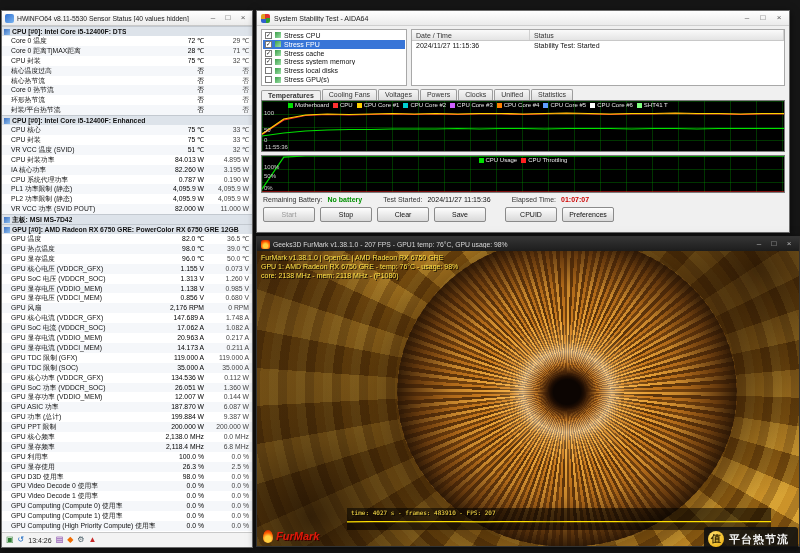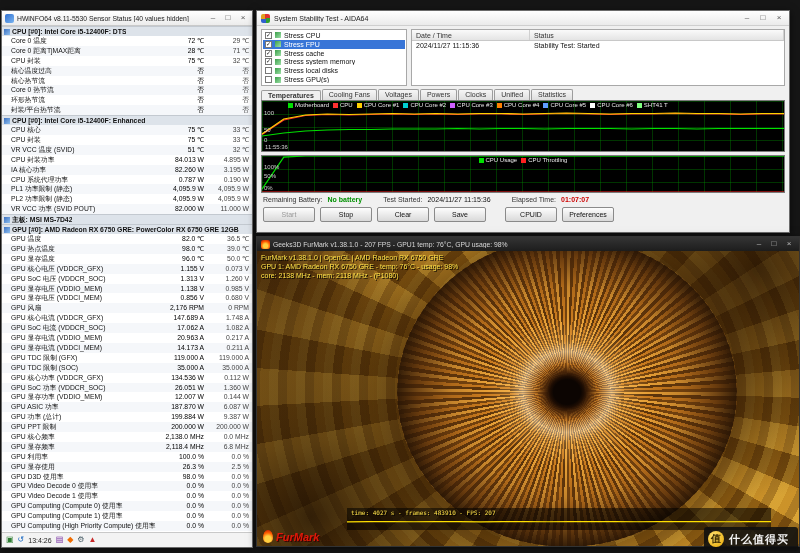--- a/index.html
+++ b/index.html
@@ -86,21 +86,21 @@
     filter:blur(.4px);box-shadow:0 0 46px 18px rgba(50,26,4,.55);}
   .fm-donut::before{content:"";position:absolute;inset:0;border-radius:50%;
     background:radial-gradient(closest-side,
       #0c0502 0 8%,#1e0d03 10%,rgba(70,35,8,.92) 13%,rgba(150,85,25,.55) 18%,
       rgba(255,238,205,.5) 26%,rgba(240,190,110,.28) 33%,rgba(150,85,20,.12) 48%,
       rgba(110,60,14,.35) 68%,rgba(70,36,8,.75) 88%,rgba(42,22,5,.95) 100%);}
   .fm-osd{position:absolute;top:2px;left:4px;color:#ffe24a;font-family:"DejaVu Sans Mono",monospace;font-size:7px;line-height:9px;text-shadow:1px 1px 0 #000;z-index:3;}
   .fm-strip{position:absolute;left:90px;right:28px;bottom:16px;height:22px;background:rgba(0,0,0,.55);z-index:3;}
   .fm-strip svg{position:absolute;left:0;bottom:0;width:100%;height:12px;}
   .fm-btext{position:absolute;left:4px;top:1px;color:#ffe24a;font-family:"DejaVu Sans Mono",monospace;font-size:6px;text-shadow:1px 1px 0 #000;white-space:nowrap;}
-  .fm-logo{position:absolute;left:6px;bottom:3px;display:flex;align-items:center;gap:3px;z-index:3;}
+  .fm-logo{position:absolute;left:6px;bottom:3px;display:flex;gap:3px;z-index:3;}
   .flame{width:10px;height:13px;background:radial-gradient(circle at 50% 70%,#ffd040 0 30%,#ff6000 60%,#c01000 100%);border-radius:50% 50% 50% 50%/62% 62% 40% 40%;}
   .fm-logo b{color:#e01808;font-size:11px;font-style:italic;text-shadow:1px 1px 0 #3a0000;}
 
   
   #watermark{position:absolute;right:2px;bottom:2px;height:24px;display:flex;align-items:center;gap:5px;background:rgba(15,15,15,.88);border-radius:3px;padding:0 9px 0 4px;z-index:9;}
   .wm-coin{width:16px;height:16px;border-radius:50%;background:radial-gradient(circle at 35% 30%,#ffe070,#e8a800);color:#3a2a00;font-weight:bold;font-size:10px;line-height:16px;text-align:center;}
   .wm-text{color:#f2f2f2;font-size:11px;font-weight:bold;letter-spacing:1px;}
 </style>
 </head>
 <body>
@@ -551,16 +551,16 @@
       </div>
       <div class="fm-logo">
         <span class="flame"></span>
         <b>FurMark</b>
       </div>
     </div>
   </section>
 
   <div id="watermark">
     <span class="wm-coin">值</span>
-    <span class="wm-text">什么值得买</span>
+    <span class="wm-text">平台热节流</span>
   </div>
 
 </div>
 
 </body></html>

